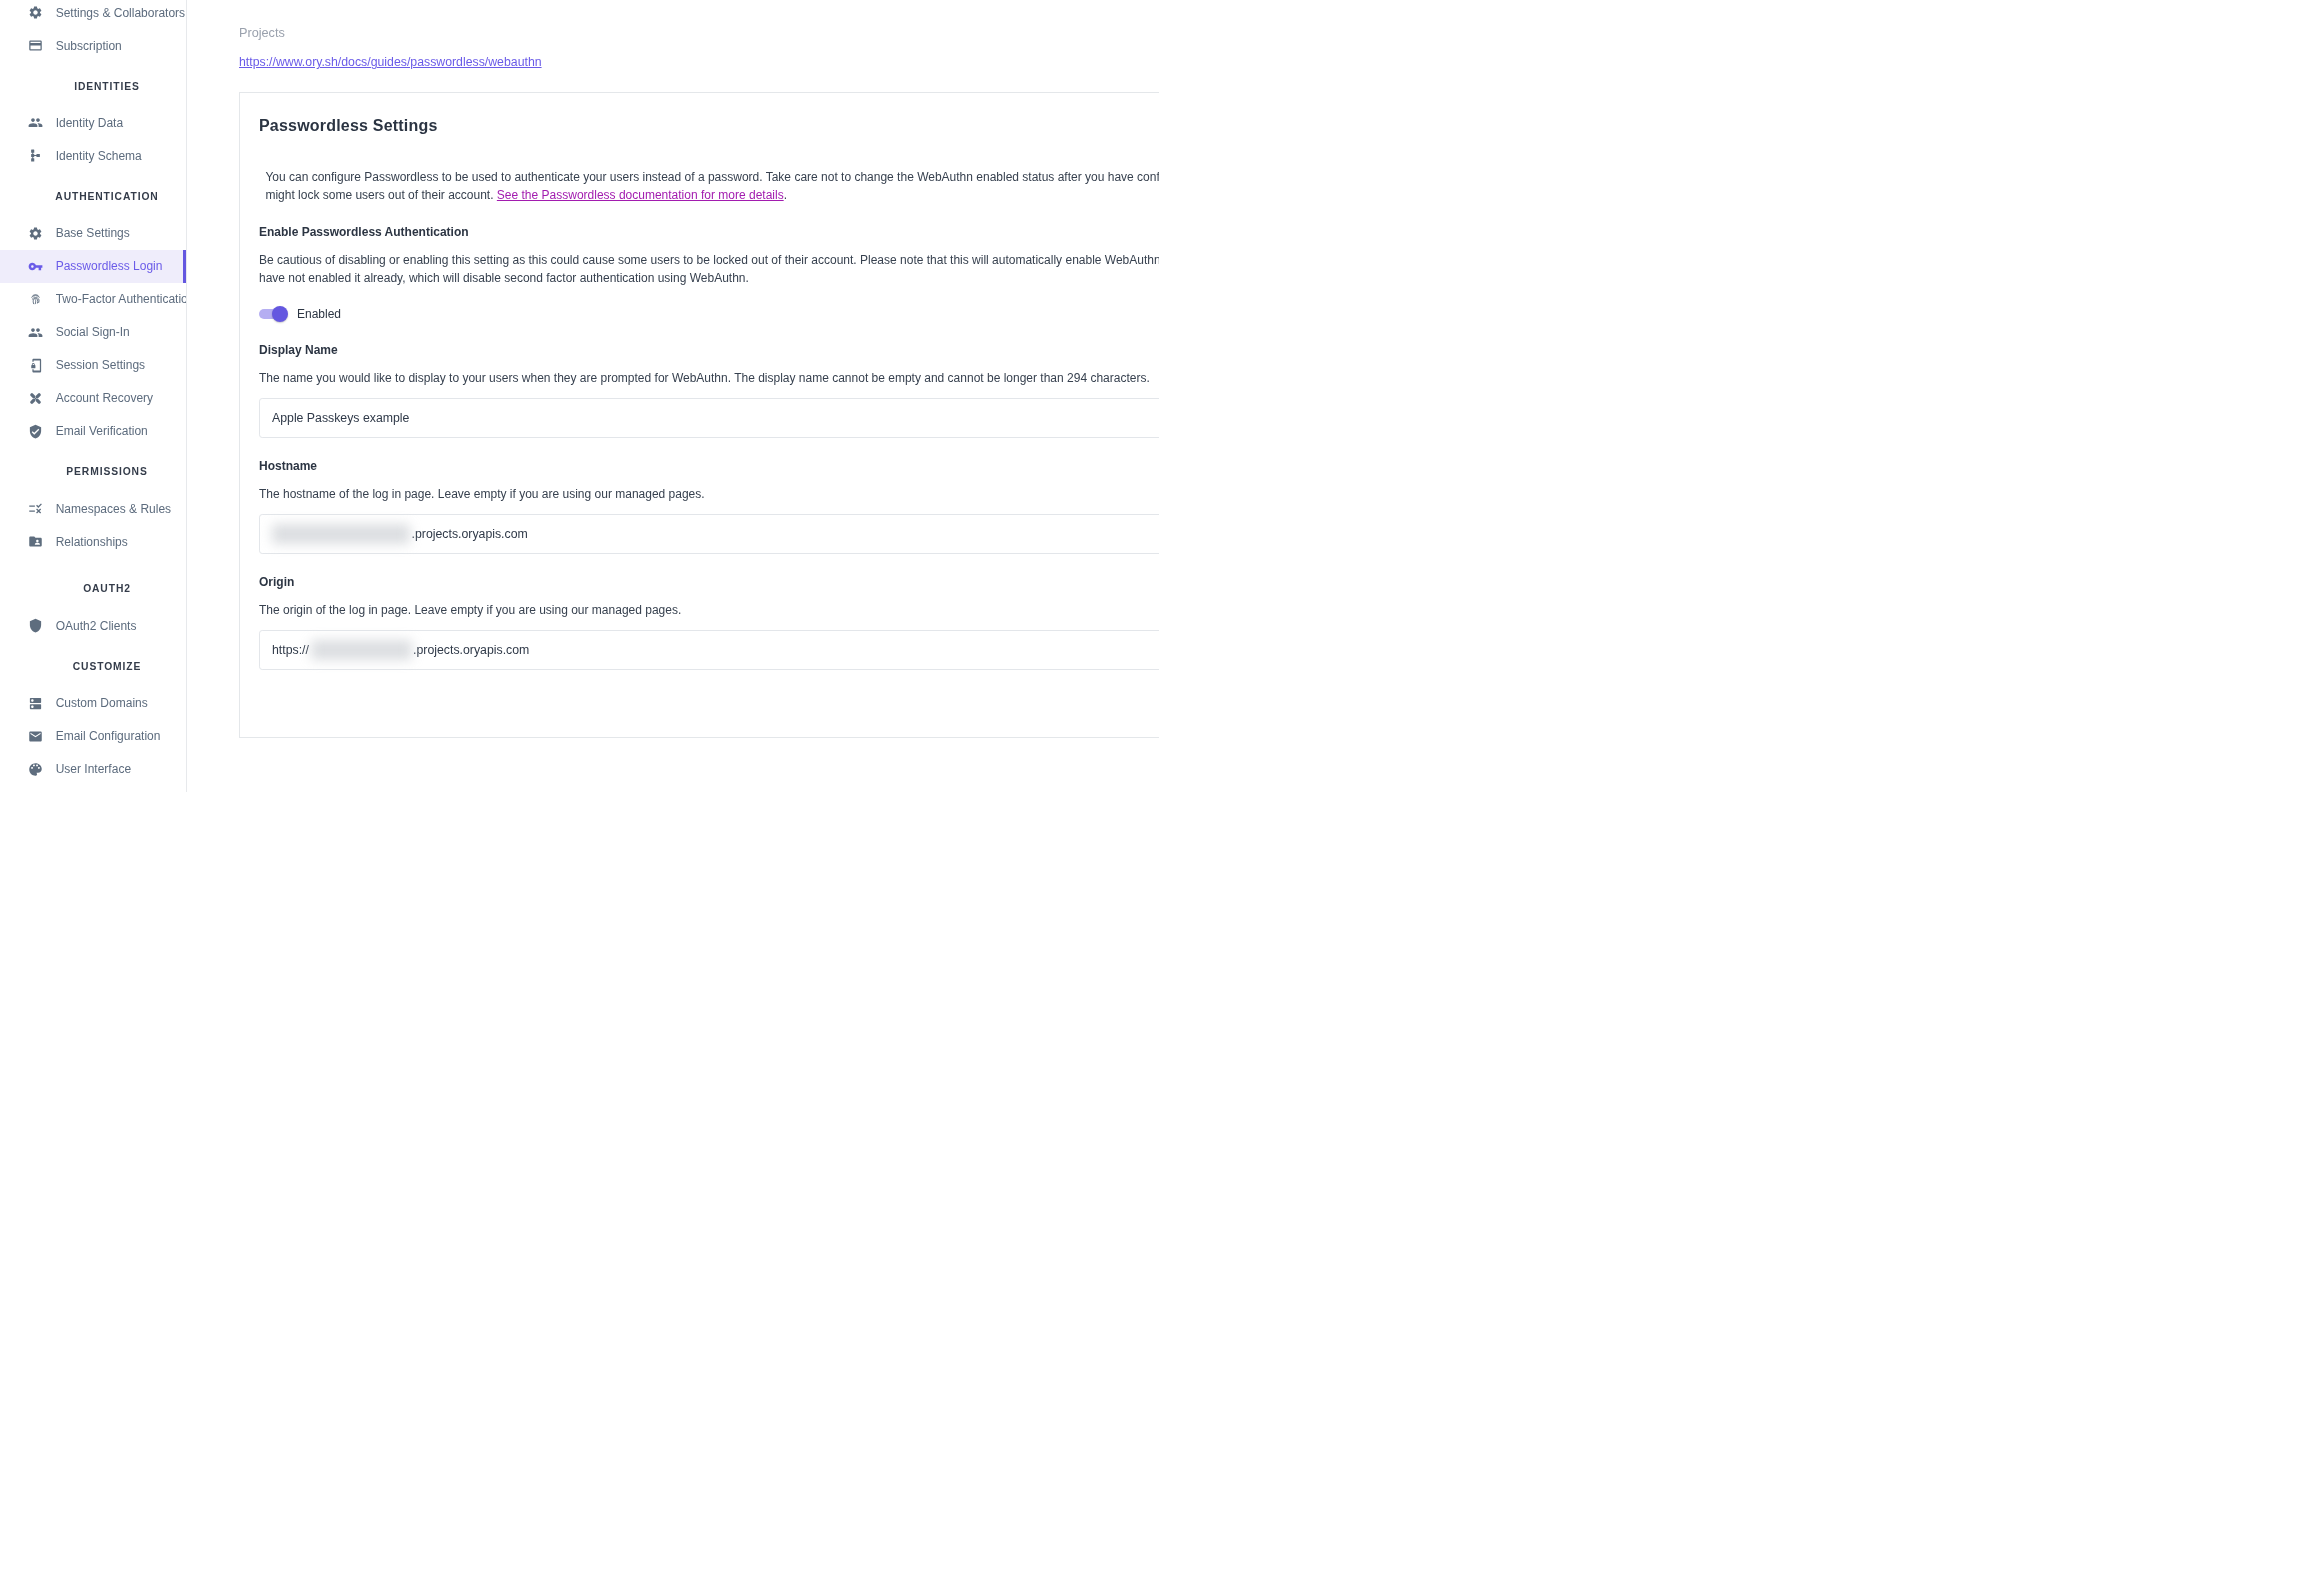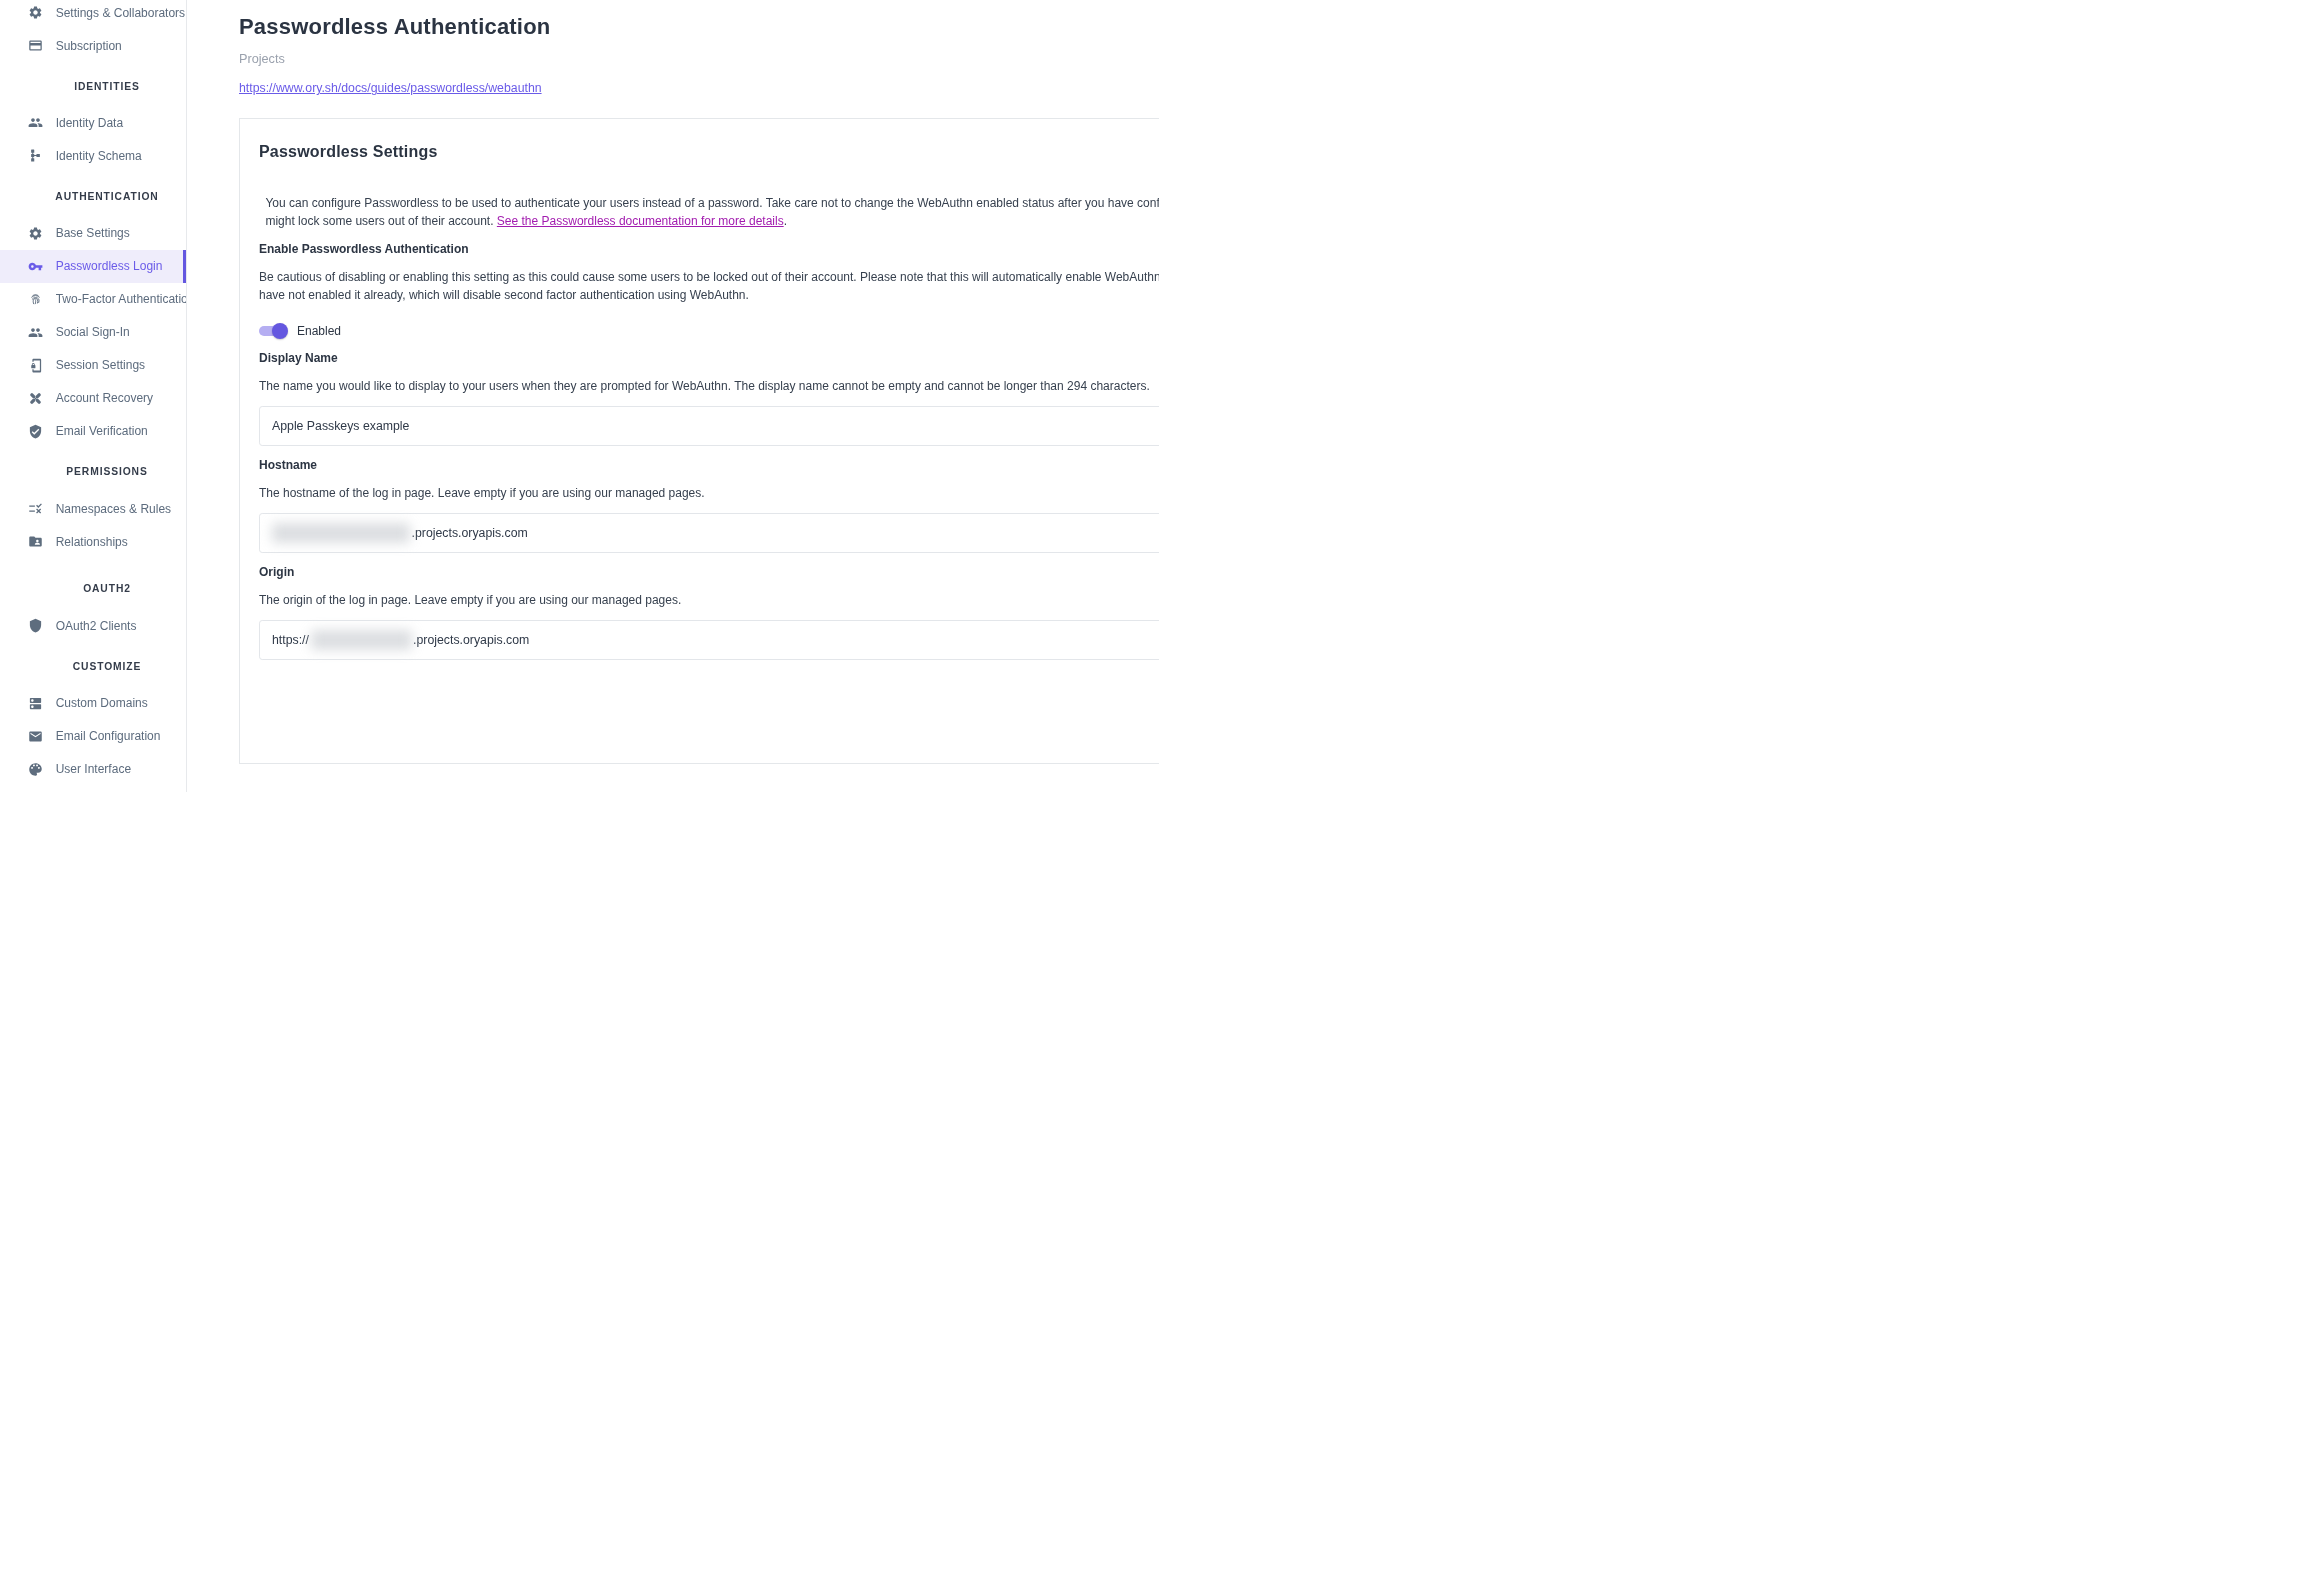--- a/index.html
+++ b/index.html
@@ -100,21 +100,21 @@
     color: #2B3442;
     letter-spacing: 0.2px;
   }
   .intro {
     margin: 33px 0 0 6.4px;
     font-size: 12px; line-height: 18px;
     color: #37414F;
   }
   .inline-link { color: #a21caf; text-decoration: underline; cursor: pointer; }
   .section-label {
-    margin-top: 12px;
+    margin-top: 21px;
     font-size: 12px; font-weight: bold;
     color: #2C3543;
   }
   .desc {
     margin-top: 12px;
     font-size: 12px; line-height: 18px;
     color: #37414F;
   }
   .toggle-row {
     margin-top: 18.3px;
@@ -358,21 +358,20 @@
               <path d="M12 2C6.49 2 2 6.49 2 12s4.49 10 10 10c1.38 0 2.5-1.12 2.5-2.5 0-.61-.23-1.2-.64-1.67-.08-.1-.13-.21-.13-.33 0-.28.22-.5.5-.5H16c3.31 0 6-2.69 6-6 0-4.96-4.49-9-10-9zm-5.5 9c-.83 0-1.5-.67-1.5-1.5S5.67 8 6.5 8 8 8.67 8 9.5 7.33 11 6.5 11zm3-4C8.67 7 8 6.33 8 5.5S8.67 4 9.5 4s1.5.67 1.5 1.5S10.33 7 9.5 7zm5 0c-.83 0-1.5-.67-1.5-1.5S13.67 4 14.5 4s1.5.67 1.5 1.5S15.33 7 14.5 7zm3 4c-.83 0-1.5-.67-1.5-1.5S16.67 8 17.5 8s1.5.67 1.5 1.5-.67 1.5-1.5 1.5z"></path>
             </svg>
           </span>
           <span class="nav-label">User Interface</span>
         </div>
       </div>
     </nav>
 </aside>
 
 <main class="main">
-  <h1 class="page-title">Passwordless Authentication</h1>
   <div class="breadcrumb">Projects</div>
   <a class="doc-link">https://www.ory.sh/docs/guides/passwordless/webauthn</a>
 
   <section class="card">
     <h2 class="card-heading">Passwordless Settings</h2>
 
     <p class="intro"><span>You can configure Passwordless to be used to authenticate your users instead of a password. Take care not to change the WebAuthn enabled status after you have configured it as it might lock some users out of their account. </span><a class="inline-link">See the Passwordless documentation for more details</a><span>.</span></p>
 
     <h3 class="section-label">Enable Passwordless Authentication</h3>
     <p class="desc">Be cautious of disabling or enabling this setting as this could cause some users to be locked out of their account. Please note that this will automatically enable WebAuthn as well if you have not enabled it already, which will disable second factor authentication using WebAuthn.</p>

